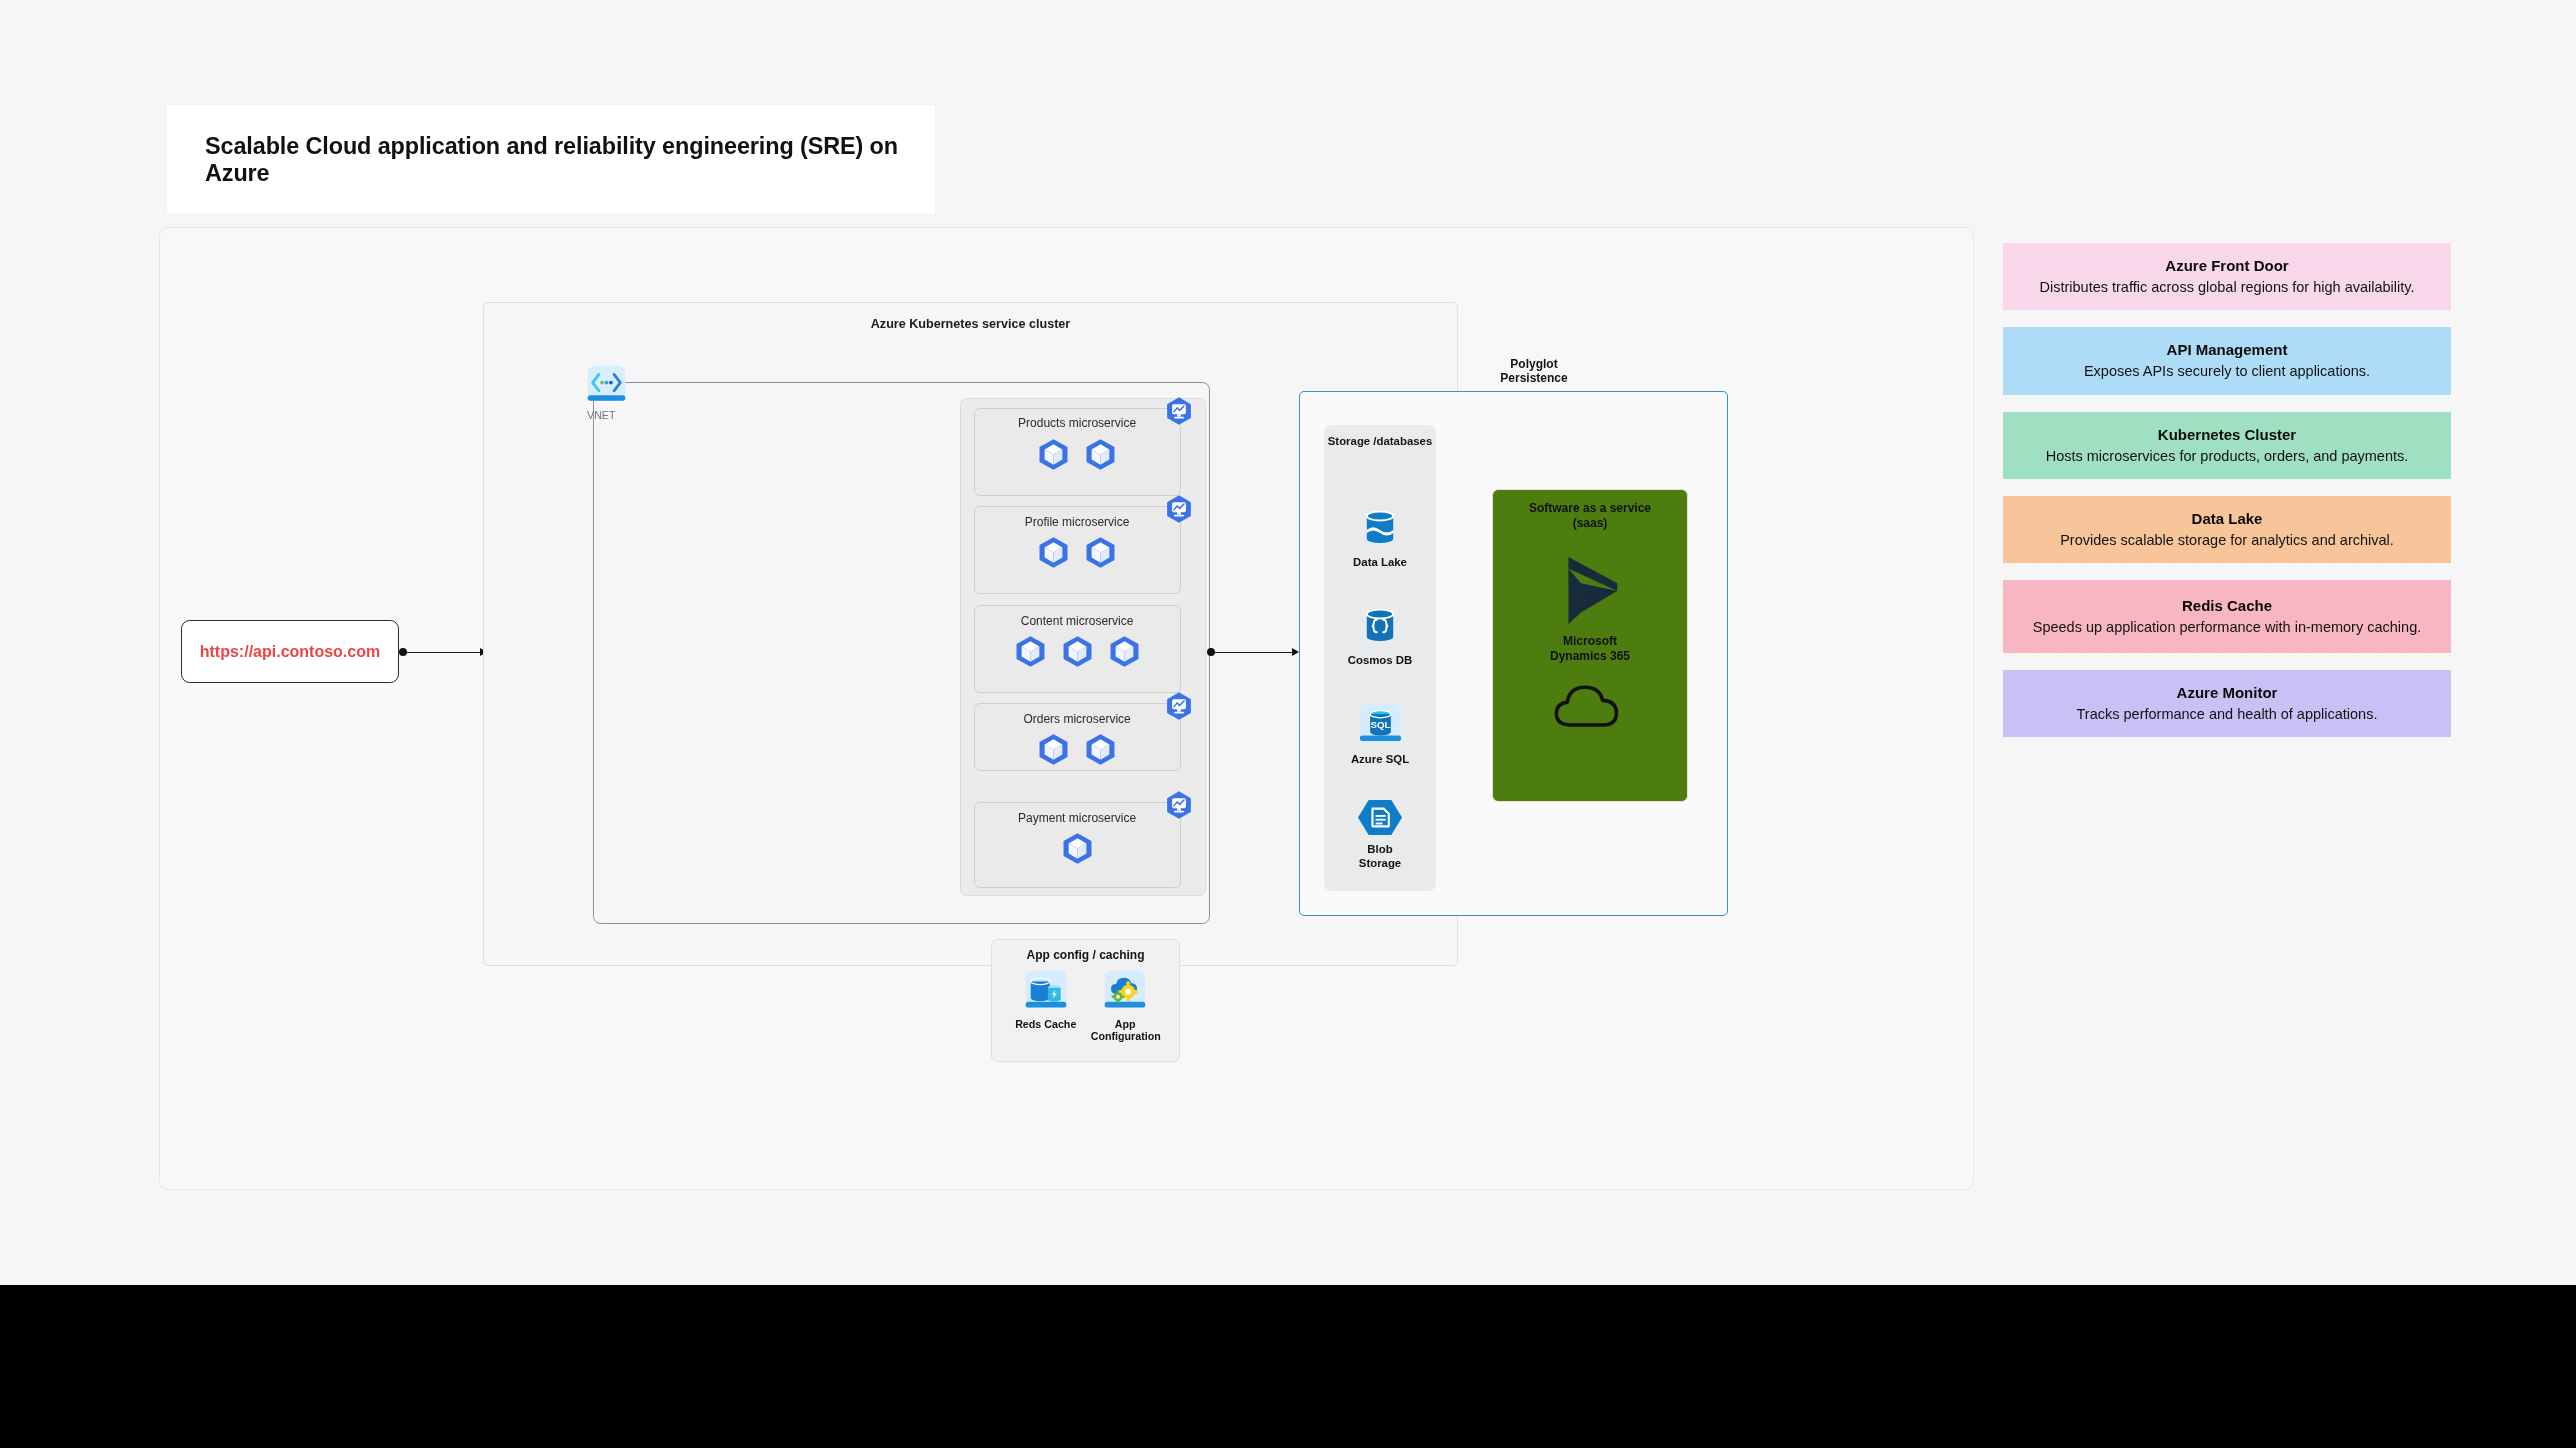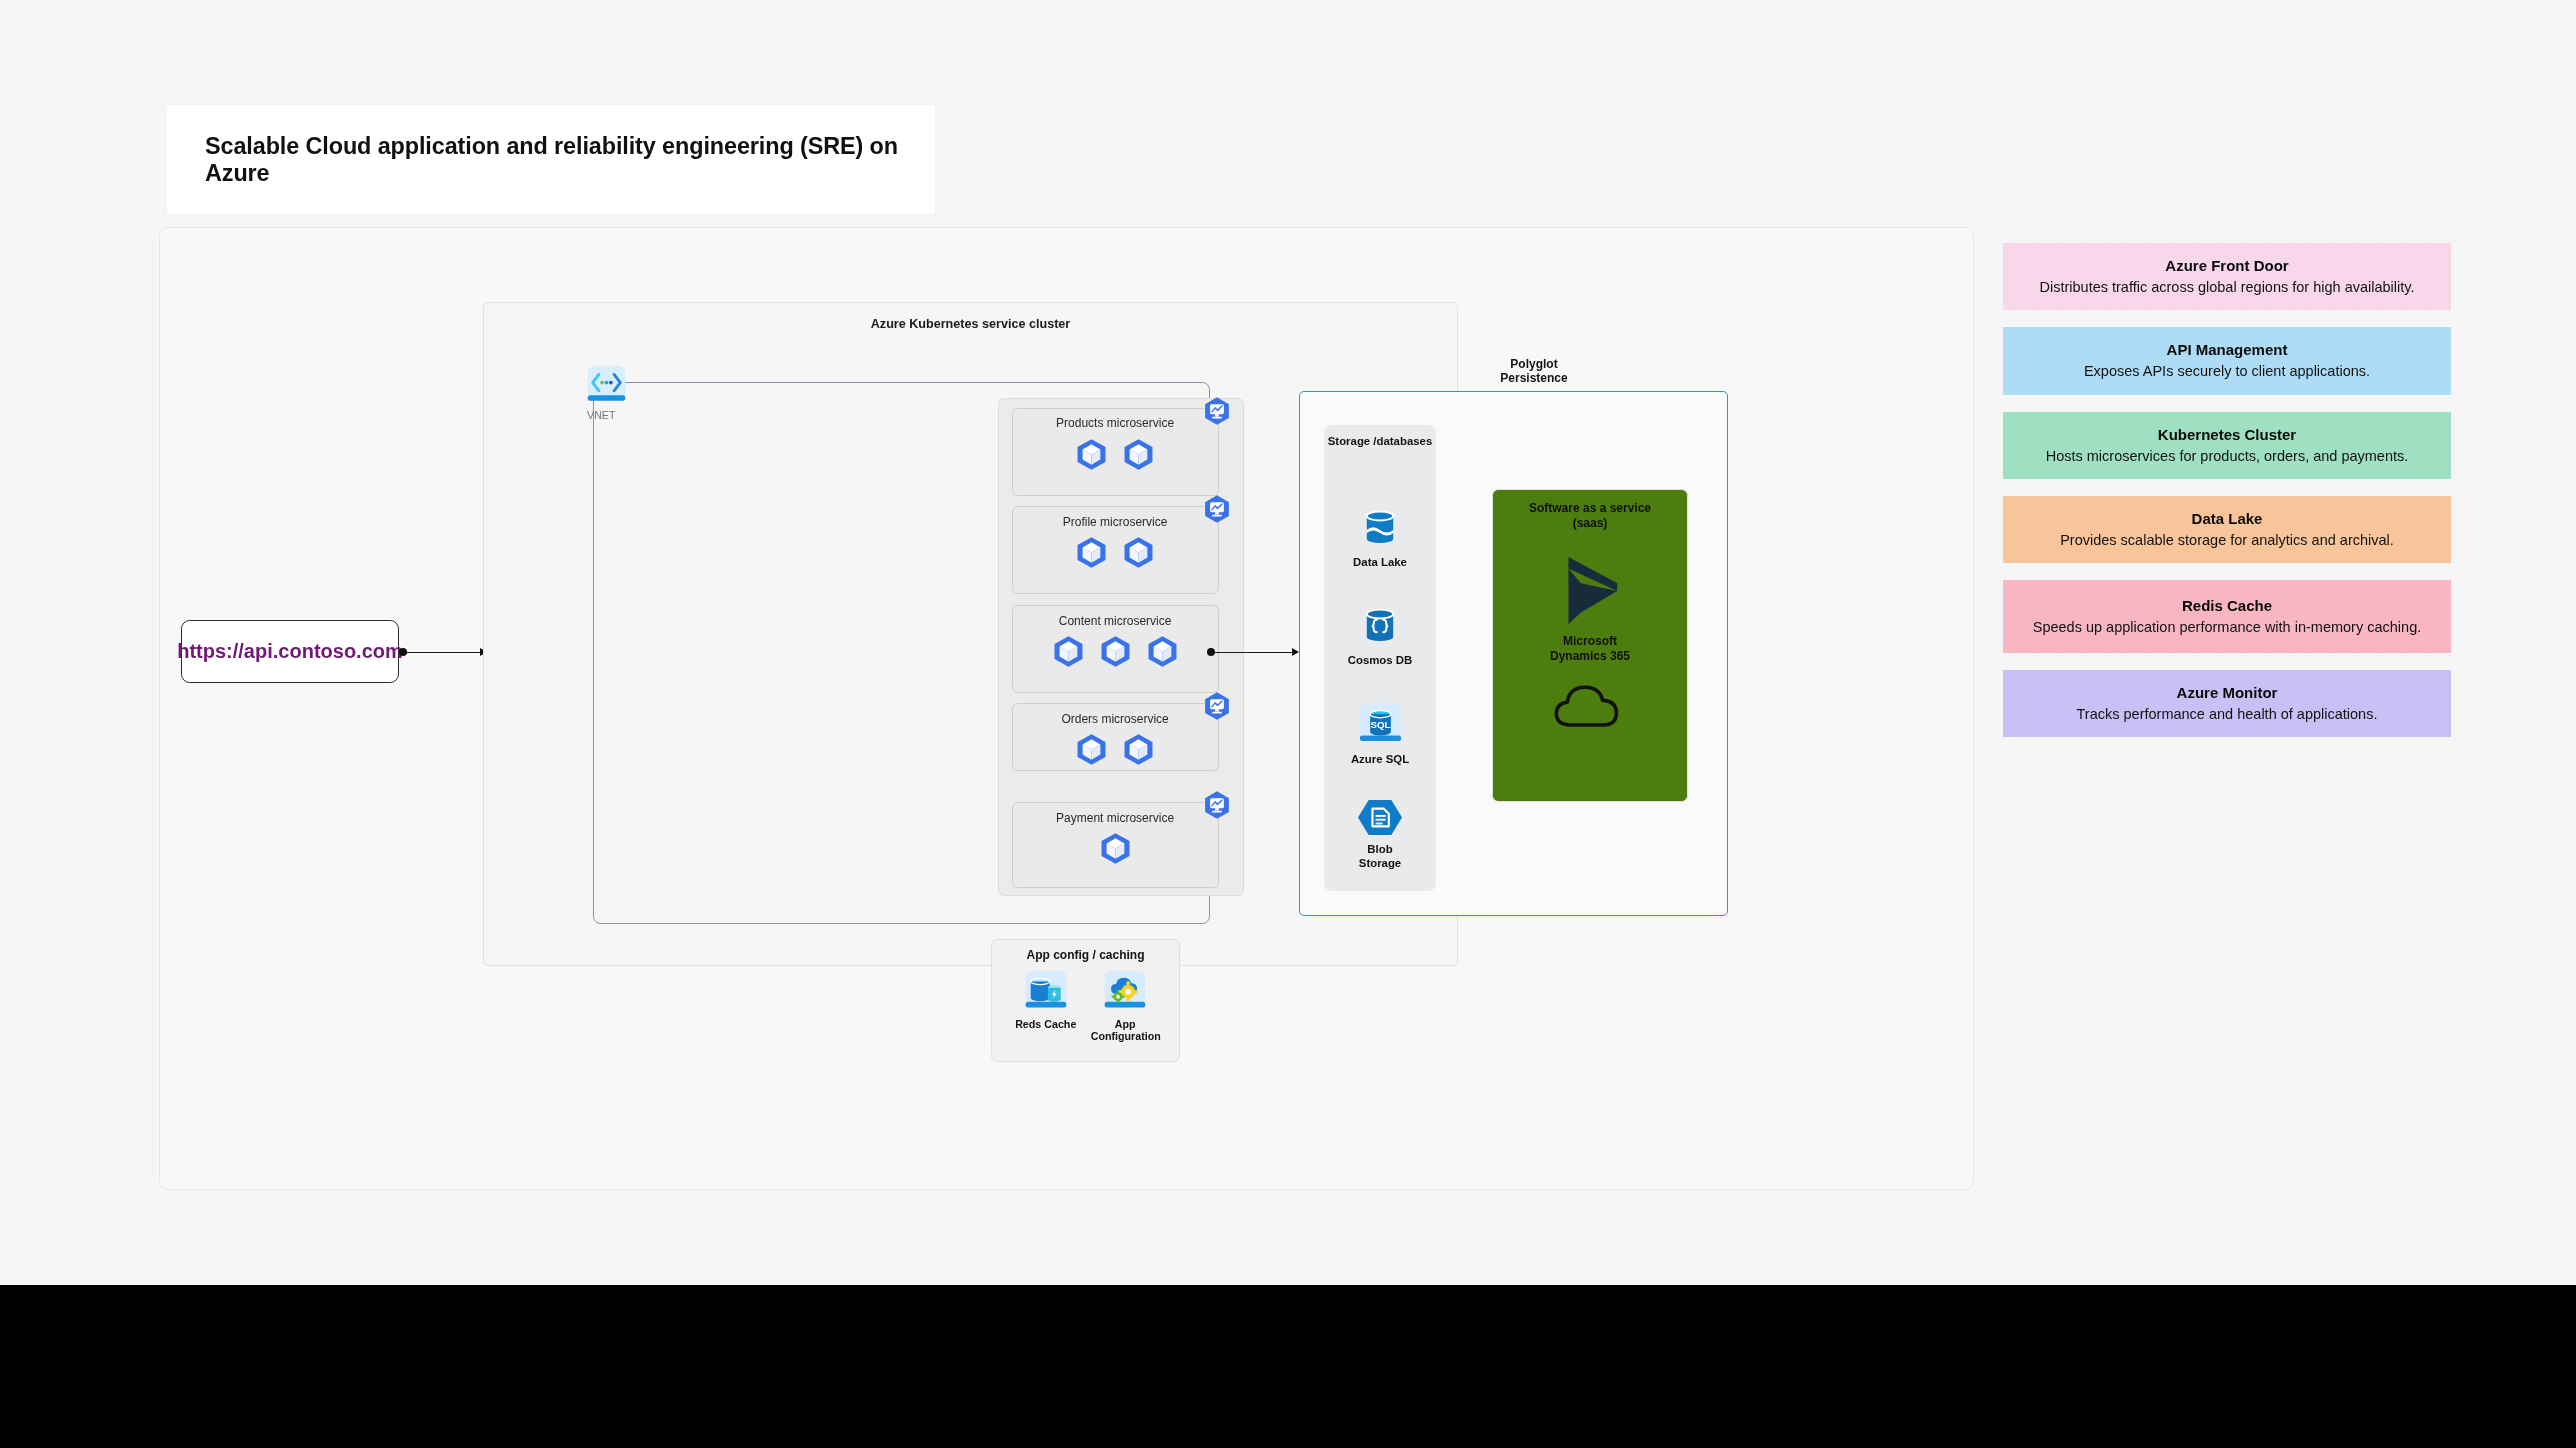--- a/index.html
+++ b/index.html
@@ -104,21 +104,21 @@
   #url-box {
     position: absolute;
     left: 181px; top: 620px;
     width: 218px; height: 63px;
     border: 1.3px solid #2b2b2b;
     border-radius: 8.8px;
     background: #fff;
     display: flex; align-items: center; justify-content: center;
   }
   #url-box .u {
-    font-size: 20px; font-weight: bold; color: #701a75;
+    font-size: 16px; font-weight: bold; color: #ef4444;
   }
 
   
   .line { position: absolute; background: #1a1a1a; height: 1.3px; }
   .dot {
     position: absolute; width: 8.2px; height: 8.2px;
     background: #111; border-radius: 50%;
   }
   .arrowhead {
     position: absolute;
@@ -146,21 +146,20 @@
   }
 
   
   #ms-group {
     position: absolute;
     left: 960px; top: 398px;
     width: 246px; height: 498px;
     background: #ebebeb;
     border: 0.6px solid #dcdcdc;
     border-radius: 6.3px;
-    margin-left: 38px;
   }
   .ms {
     position: absolute;
     left: 12.6px;
     width: 207px;
     background: #eaeaea;
     border: 0.6px solid #cfcfcf;
     border-radius: 5.7px;
   }
   .ms .ms-title {

